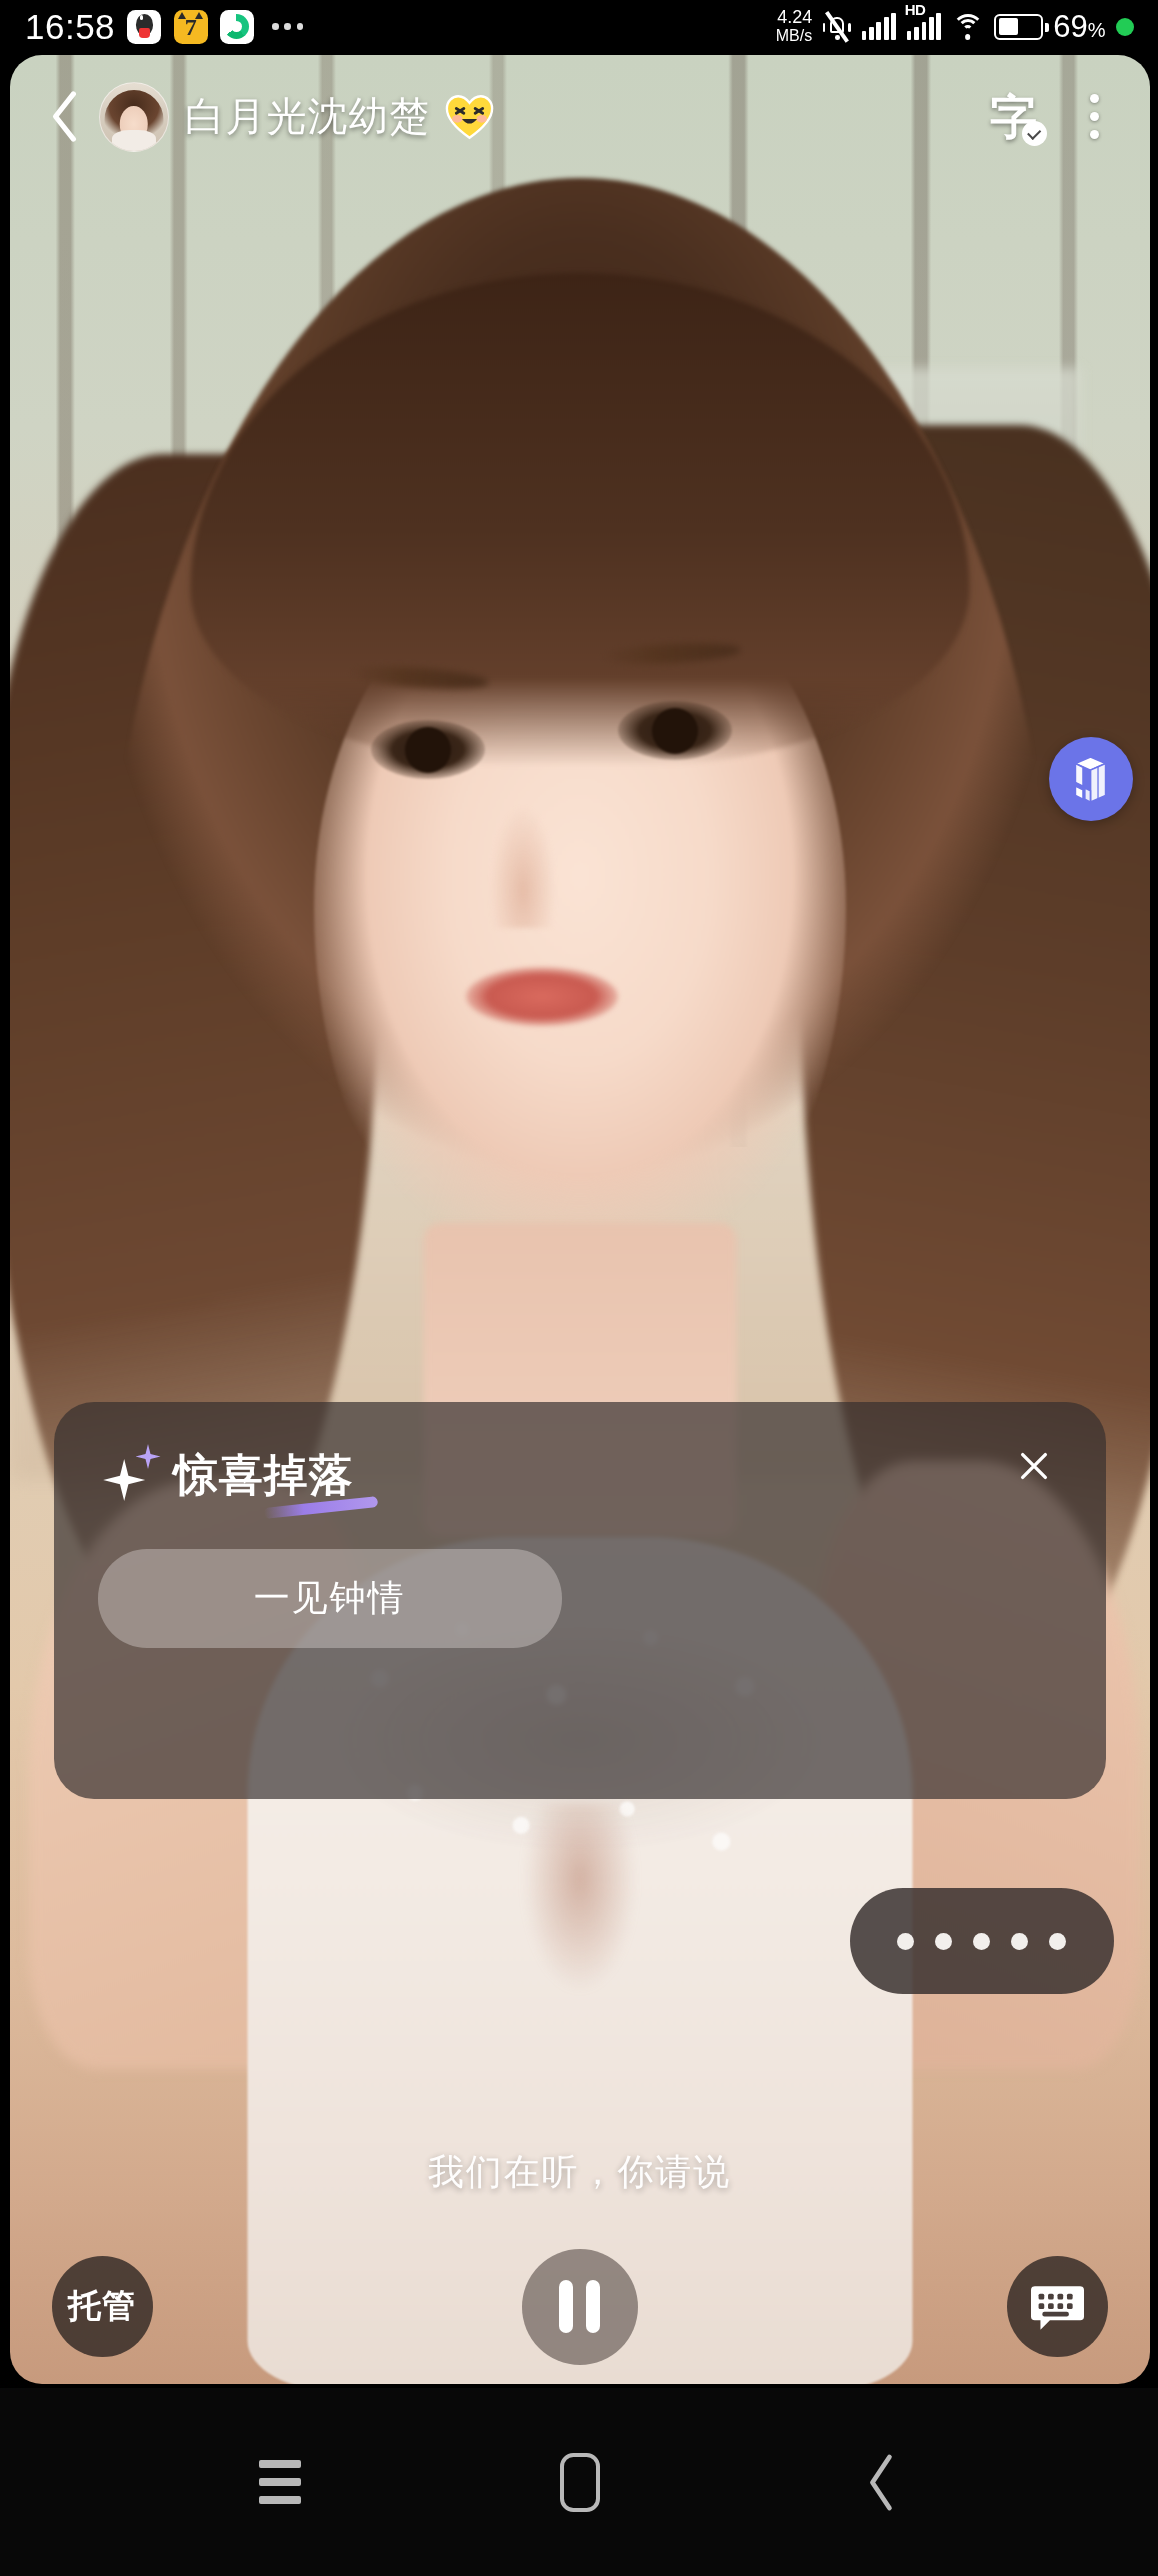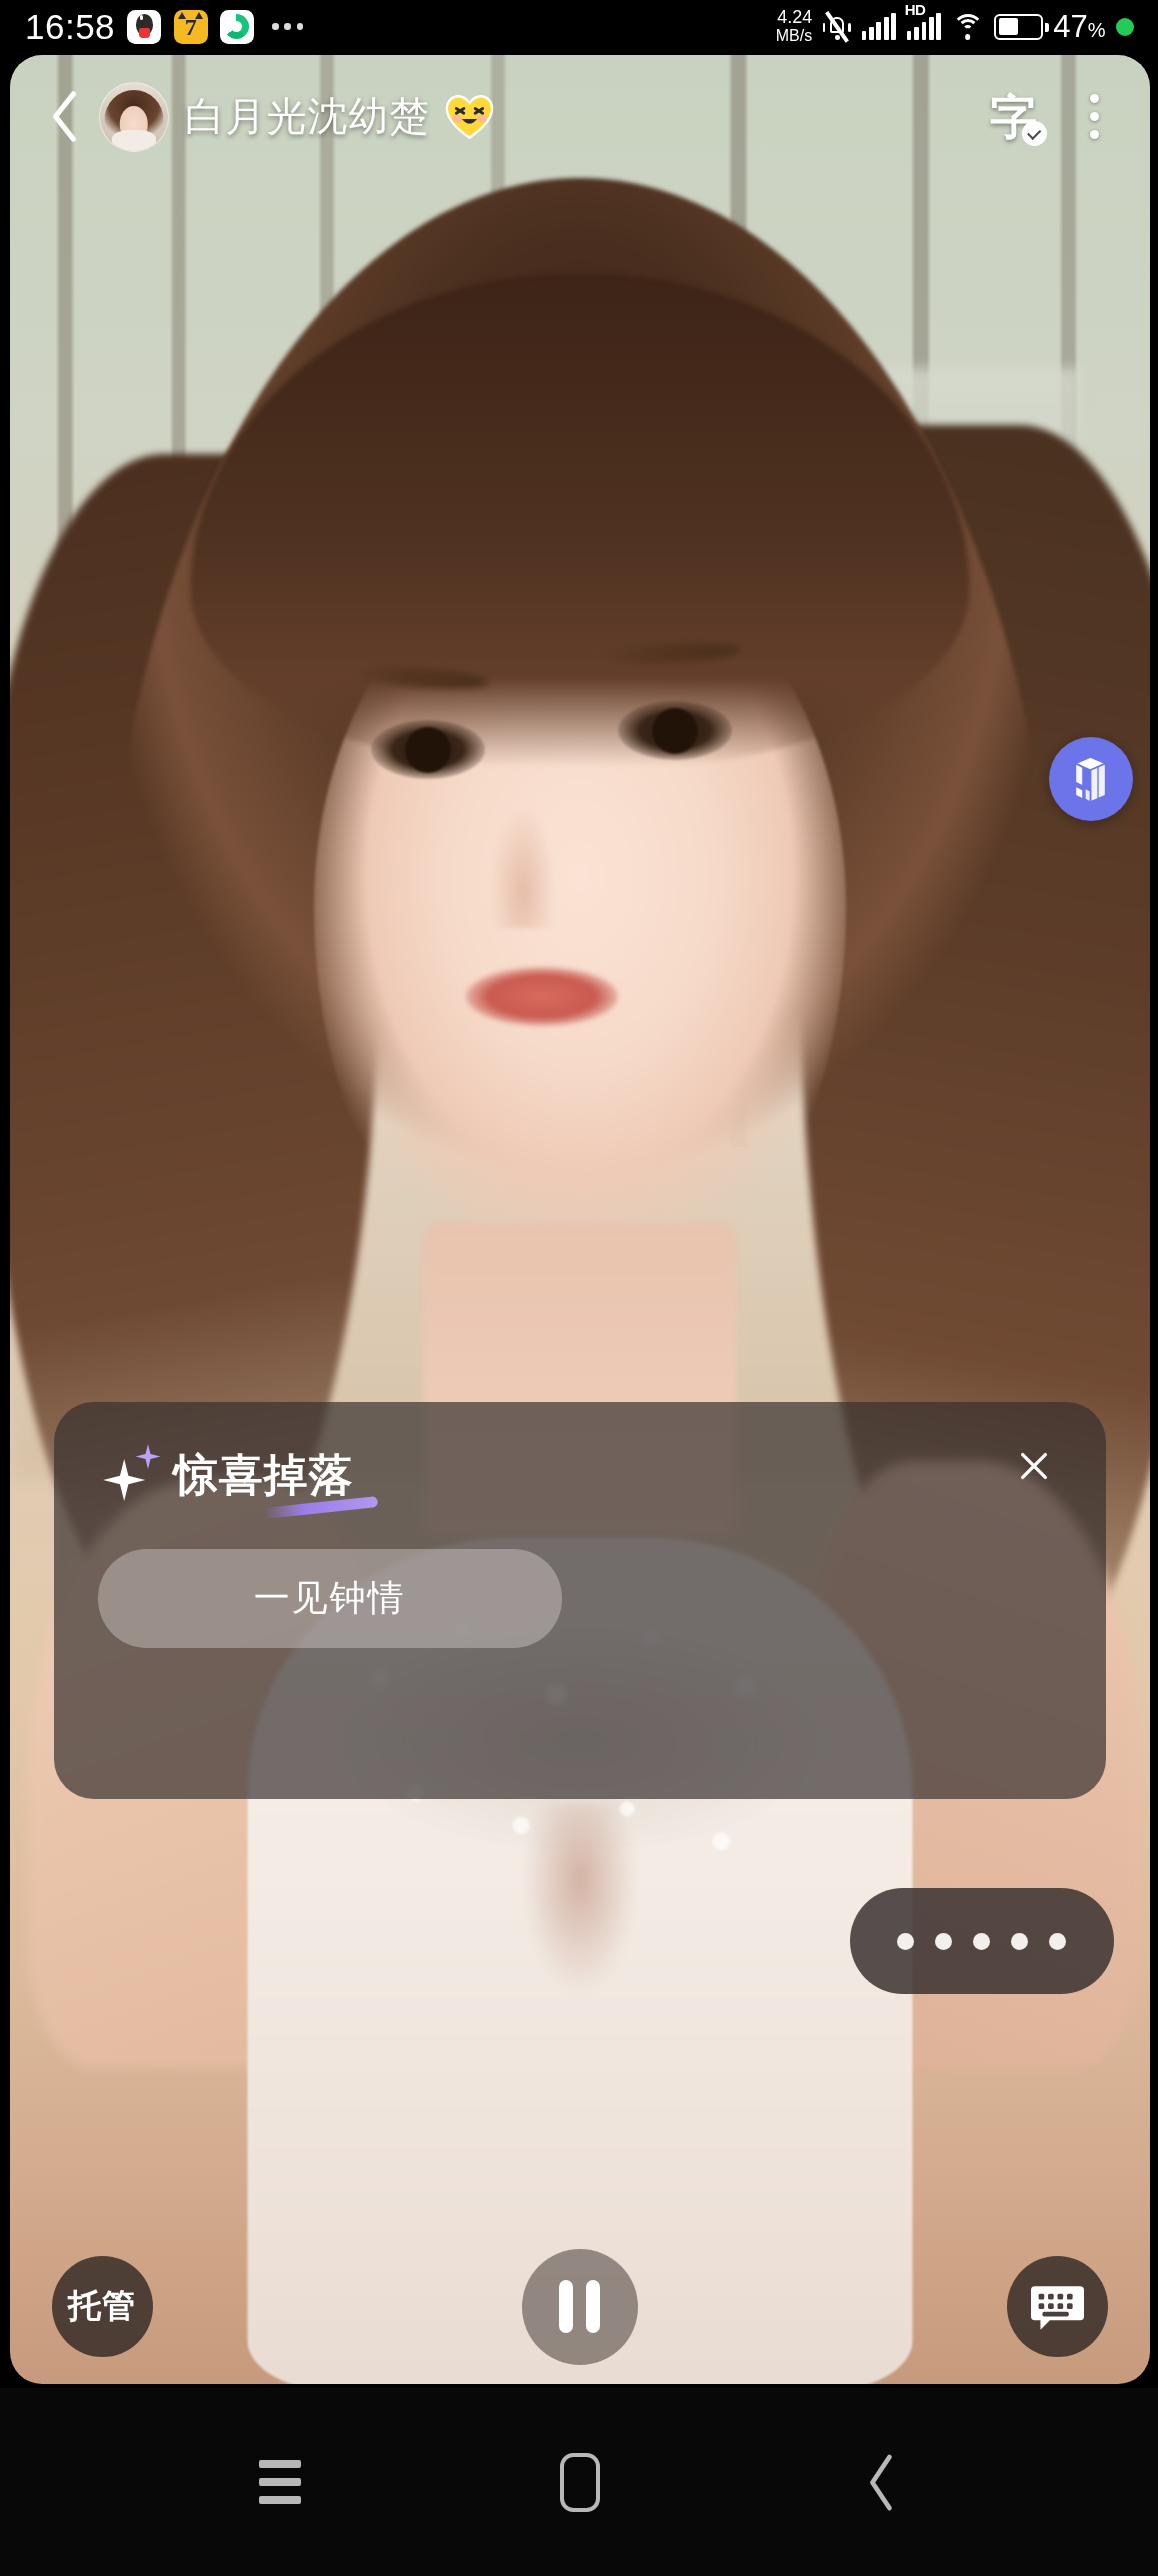--- a/index.html
+++ b/index.html
@@ -397,21 +397,21 @@
       <span class="wifi">
         <span class="arc a1"></span>
           <span class="arc a2"></span>
           <span class="arc a3"></span>
           <span class="dot"></span>
       </span>
 
       <span class="batt">
           <span class="fill"></span>
         </span>
-      <span class="sb-pct"><span>47</span><small>%</small></span>
+      <span class="sb-pct"><span>69</span><small>%</small></span>
       <span class="grn-dot"></span>
     </div>
   </div>
 
   <div class="app">
 
     <div class="photo">
       <div class="bg-room"></div>
       <div class="bg-glass"></div>
       <div class="bg-window"></div>
@@ -522,20 +522,21 @@
     </div>
 
     <div class="typing">
       <i></i>
         <i></i>
         <i></i>
         <i></i>
         <i></i>
     </div>
 
+    <div class="listen">我们在听，你请说</div>
 
     <div class="ctrlrow">
       <div class="ctrl">
         <span class="ctrl-label">托管</span>
       </div>
 
       <div class="ctrl big">
         <span class="pause">
             <i></i>
             <i></i>

